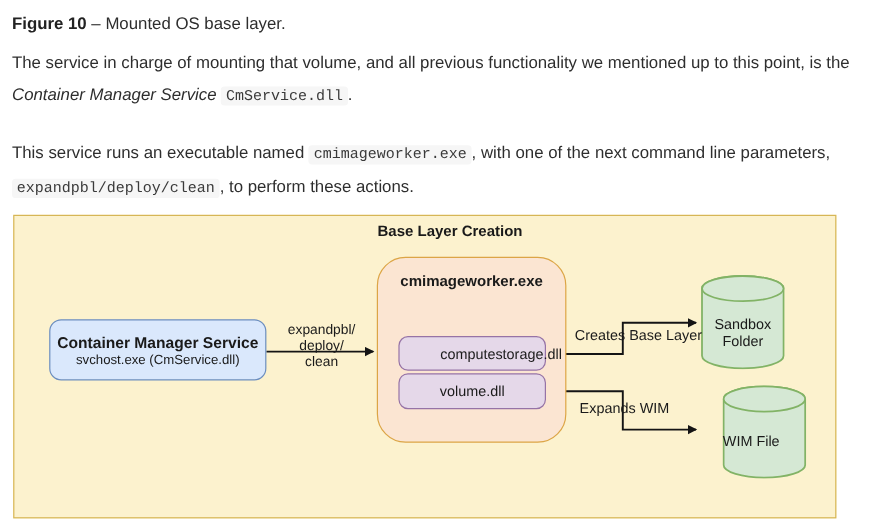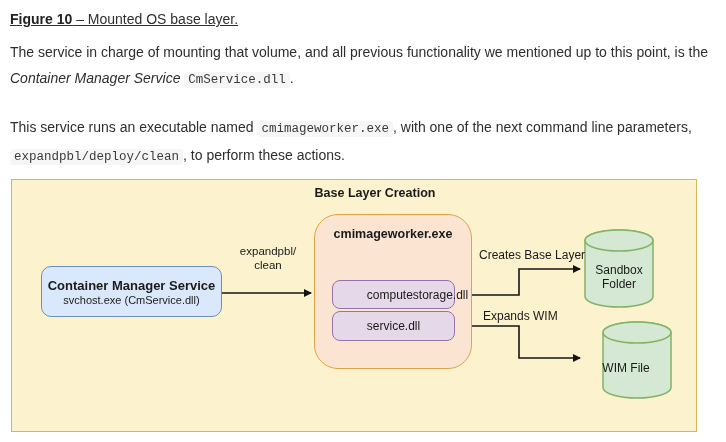--- a/index.html
+++ b/index.html
@@ -3,21 +3,21 @@
 <meta charset="utf-8">
 <style>
   html,body{margin:0;padding:0;background:#ffffff;}
   .page{
     position:relative;width:726px;height:442px;background:#fff;overflow:hidden;
     font-family:"Liberation Sans",sans-serif;color:#2e2e2e;
   }
   
   .textcol{position:absolute;left:10px;top:6px;width:712px;}
   .para{margin:0;font-size:14px;line-height:26px;}
-  .caption{margin-bottom:7px;text-decoration:underline;}
+  .caption{margin-bottom:7px;}
   .p1{margin-bottom:21px;}
   .caption b{color:#222;}
   .para em{font-style:italic;}
   .inline-code{
     font-family:"Liberation Mono",monospace;font-size:12.5px;
     background:var(--code-bg,#f6f6f6);color:#3a3a3a;
     padding:1px 4px;border-radius:3px;text-align:center;
   }
   
   .panel{
@@ -51,21 +51,21 @@
   .cyl-wrap.wim{left:568px;top:141px;height:78px;padding-left:22px;}
   .cyl-wrap svg{display:block;}
   .cyl-shape{fill:var(--store-fill,#D5E8D4);stroke:var(--store-border,#82B366);stroke-width:1.5;}
   .cyl-label{
     position:absolute;left:0;right:0;top:18px;bottom:2px;
     display:flex;flex-direction:column;align-items:center;justify-content:center;
     text-align:center;font-size:12px;line-height:14px;
   }
   .edges{position:absolute;left:0;top:0;width:686px;height:253px;pointer-events:none;}
   .edge{fill:none;stroke:var(--arrow,#141414);stroke-width:1.6px;marker-end:url(#arw);}
-  .edge-label{position:absolute;white-space:nowrap;font-size:12px;}
+  .edge-label{position:absolute;white-space:nowrap;font-size:12px;margin-top:24px;}
   .lbl-cmd{left:206px;top:65px;width:100px;text-align:center;font-size:11.5px;line-height:13.5px;white-space:normal;}
   .lbl-creates{left:467px;top:68px;}
   .lbl-expands{left:471px;top:129px;}
 </style>
 </head>
 <body>
 
 <div class="page">
 
   <div class="textcol">
@@ -94,21 +94,21 @@
       <div class="t">Container Manager Service</div>
       <div class="s">svchost.exe (CmService.dll)</div>
     </div>
 
     <div class="node-orange">
       <div class="t">cmimageworker.exe</div>
       <div class="subnode first">
           <span>computestorage.dll</span>
         </div>
       <div class="subnode second">
-          <span>service.dll</span>
+          <span>volume.dll</span>
         </div>
     </div>
 
     <div class="cyl-wrap sandbox">
       <svg width="70" height="79" viewBox="0 0 70 79" xmlns="http://www.w3.org/2000/svg">
         <path class="cyl-shape" d="M1 11.5 A34 10.5 0 0 1 69 11.5 L69 67.5 A34 10.5 0 0 1 1 67.5 Z"></path>
         <ellipse class="cyl-shape" cx="35" cy="11.5" rx="34" ry="10.5"></ellipse>
       </svg>
       <div class="cyl-label">
         <span>Sandbox</span>
@@ -121,19 +121,20 @@
         <path class="cyl-shape" d="M1 11.5 A34 10.5 0 0 1 69 11.5 L69 66.5 A34 10.5 0 0 1 1 66.5 Z"></path>
         <ellipse class="cyl-shape" cx="35" cy="11.5" rx="34" ry="10.5"></ellipse>
       </svg>
       <div class="cyl-label">
         <span>WIM File</span>
       </div>
     </div>
 
     <div class="edge-label lbl-cmd">
       <div>expandpbl/</div>
+      <div>deploy/</div>
       <div>clean</div>
     </div>
     <div class="edge-label lbl-creates">Creates Base Layer</div>
     <div class="edge-label lbl-expands">Expands WIM</div>
   </div>
 
 </div>
 
 </body></html>

